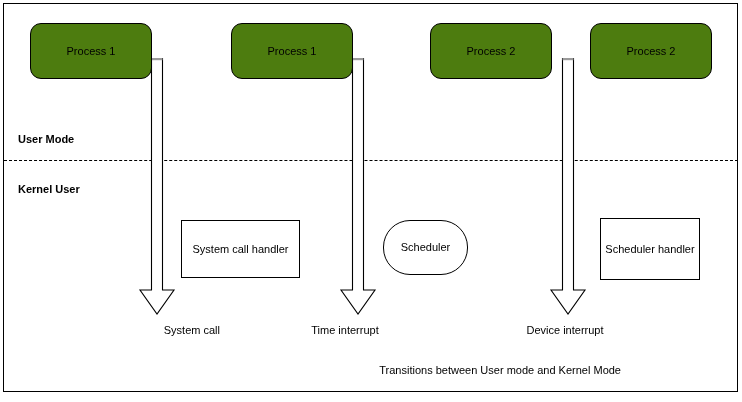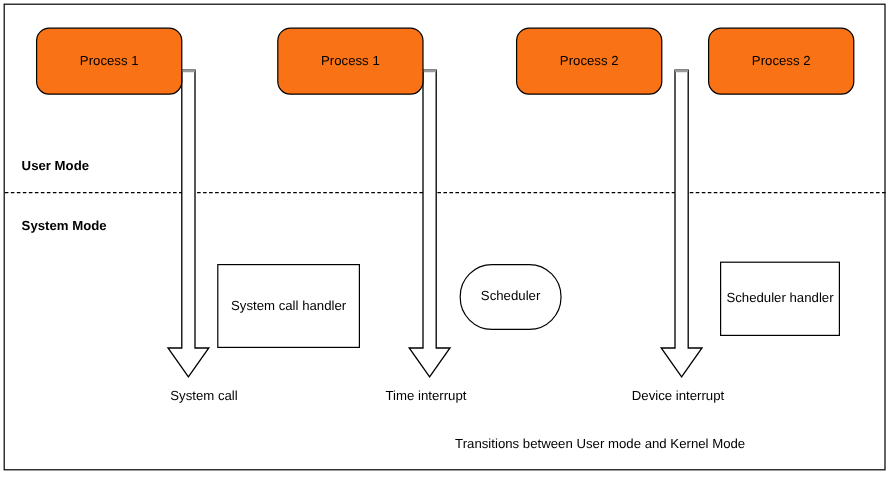--- a/index.html
+++ b/index.html
@@ -31,21 +31,21 @@
     background: transparent;
   }
   
   .proc-box {
     position: absolute;
     width: 122px;
     height: 56px;
     border: 1px solid #000000;
     border-radius: 11px;
     box-sizing: border-box;
-    background: #f97316;
+    background: #4d7c0f;
     display: flex;
     align-items: center;
     justify-content: center;
     font-size: 11px;
     line-height: 1;
     color: #000000;
     z-index: 4;
   }
   
   .handler-box {
@@ -109,46 +109,46 @@
 </head>
 <body>
 
 <div id="canvas">
 
   <div class="frame"></div>
 
   <div class="divider" style="top:160px;"></div>
 
   <div class="mode-label" style="left:18px; top:134px;">User Mode</div>
-  <div class="mode-label" style="left:18px; top:184px;">System Mode</div>
+  <div class="mode-label" style="left:18px; top:184px;">Kernel User</div>
 
   <div class="proc-box" style="left:30px; top:23px;">Process 1</div>
   <div class="proc-box" style="left:231px; top:23px;">Process 1</div>
   <div class="proc-box" style="left:430px; top:23px;">Process 2</div>
   <div class="proc-box" style="left:590px; top:23px;">Process 2</div>
 
-  <div class="handler-box" style="left:181px; top:220px; width:119px; height:70px;text-align:right;">System call handler</div>
+  <div class="handler-box" style="left:181px; top:220px; width:119px; height:58px;text-align:right;">System call handler</div>
   <div class="handler-box" style="left:383px; top:220px; width:85px; height:55px;border-radius:27px;">Scheduler</div>
   <div class="handler-box" style="left:600px; top:218px; width:100px; height:62px;">Scheduler handler</div>
 
   <div class="arrow" style="left:135px; top:58px;">
     <svg width="42" height="258" viewBox="0 0 42 258" xmlns="http://www.w3.org/2000/svg">
       <path d="M 16.5 0 L 27.5 0 L 27.5 232 L 39 232 L 22 256 L 5 232 L 16.5 232 Z" fill="#ffffff" stroke="#000000" stroke-width="1.1" stroke-linejoin="miter"></path>
       <rect x="16.5" y="0" width="11" height="2.2" fill="#9a9a9a"></rect>
     </svg>
   </div>
-  <div class="arrow-label" style="left:110px; top:325px; width:120px;">System call</div>
+  <div class="arrow-label" style="left:100px; top:325px; width:120px;text-align:right;">System call</div>
 
   <div class="arrow" style="left:336px; top:58px;">
     <svg width="42" height="258" viewBox="0 0 42 258" xmlns="http://www.w3.org/2000/svg">
       <path d="M 16.5 0 L 27.5 0 L 27.5 232 L 39 232 L 22 256 L 5 232 L 16.5 232 Z" fill="#ffffff" stroke="#000000" stroke-width="1.1" stroke-linejoin="miter"></path>
       <rect x="16.5" y="0" width="11" height="2.2" fill="#9a9a9a"></rect>
     </svg>
   </div>
-  <div class="arrow-label" style="left:295px; top:325px; width:120px;">Time interrupt</div>
+  <div class="arrow-label" style="left:285px; top:325px; width:120px;">Time interrupt</div>
 
   <div class="arrow" style="left:546px; top:58px;">
     <svg width="42" height="258" viewBox="0 0 42 258" xmlns="http://www.w3.org/2000/svg">
       <path d="M 16.5 0 L 27.5 0 L 27.5 232 L 39 232 L 22 256 L 5 232 L 16.5 232 Z" fill="#ffffff" stroke="#000000" stroke-width="1.1" stroke-linejoin="miter"></path>
       <rect x="16.5" y="0" width="11" height="2.2" fill="#9a9a9a"></rect>
     </svg>
   </div>
   <div class="arrow-label" style="left:505px; top:325px; width:120px;text-align:center;">Device interrupt</div>
 
   <div class="caption" style="left:121px; top:365px; width:500px;">Transitions between User mode and Kernel Mode</div>

